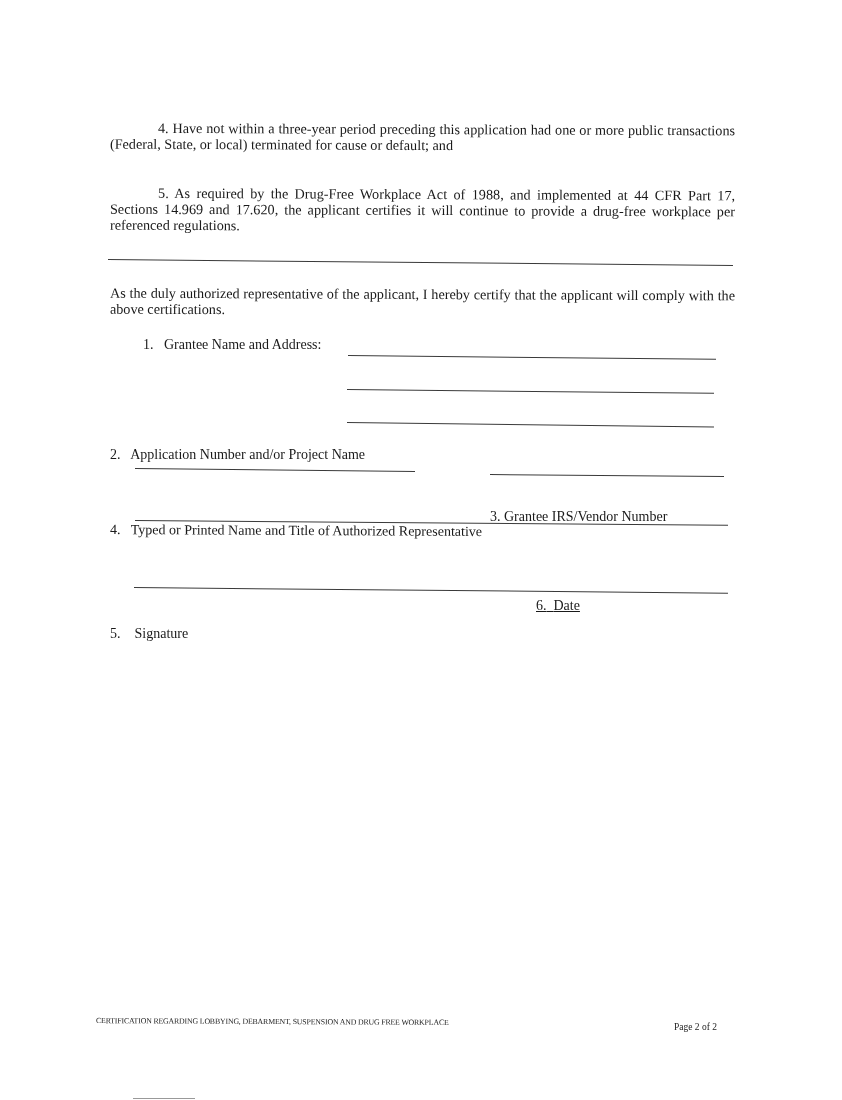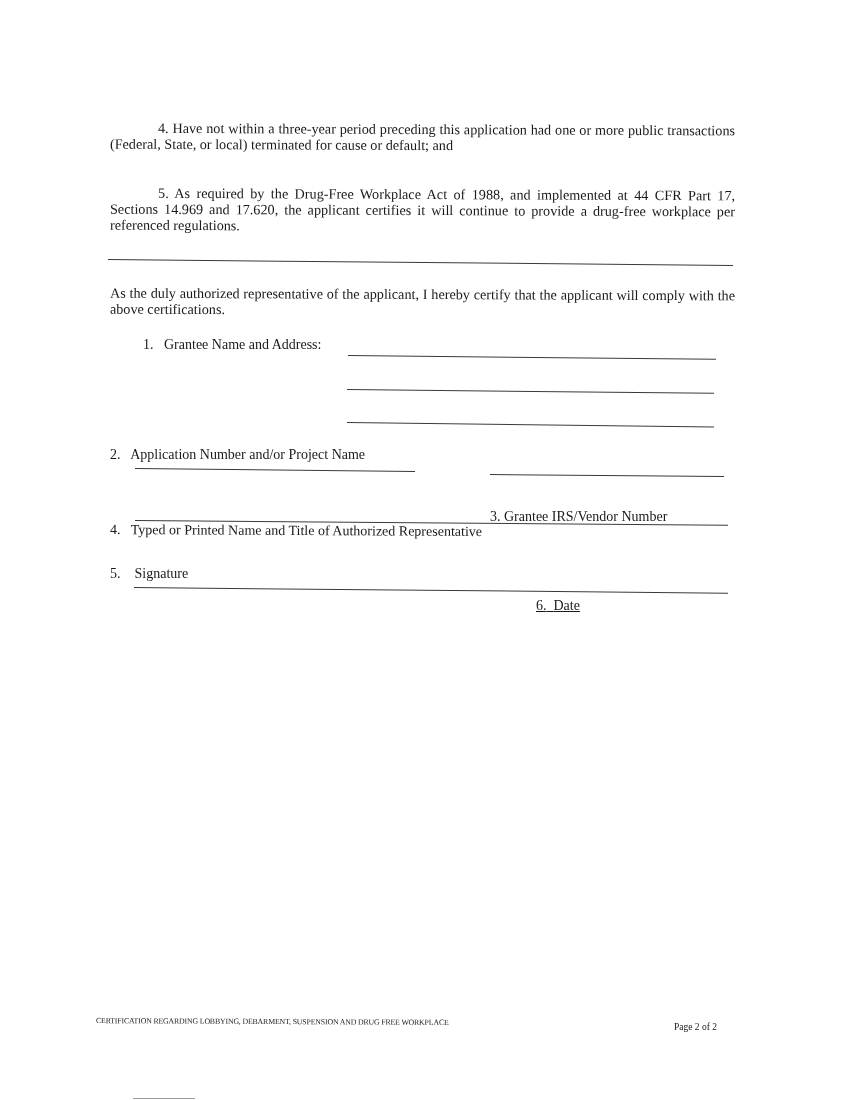--- a/index.html
+++ b/index.html
@@ -61,21 +61,21 @@
   <span>Grantee IRS/Vendor Number</span>
 </div>
 
 <div class="line" style="left:135px; top:520px; width:593px; transform: rotate(0.45deg);"></div>
 <div class="abs lbl" style="left:110px; top:523px; transform: rotate(0.3deg);">
   <span>4.</span>&nbsp;&nbsp;
   <span>Typed or Printed Name and Title of Authorized Representative</span>
 </div>
 
 <div class="line" style="left:134px; top:587px; width:594px; transform: rotate(0.55deg);"></div>
-<div class="abs lbl" style="left:110px; top:566px;">
+<div class="abs lbl" style="left:110px; top:626px;">
   <span>5.</span>&nbsp;&nbsp;&nbsp;
   <span>Signature</span>
 </div>
 
 <div class="abs lbl" style="left:536px; top:598px;text-decoration:underline;">
   <span>6.</span>&nbsp;
   <span>Date</span>
 </div>
 
 <div class="abs footer-left" style="left:96px; top:1017px; transform: rotate(0.3deg);">CERTIFICATION REGARDING LOBBYING, DEBARMENT, SUSPENSION AND DRUG FREE WORKPLACE</div>

